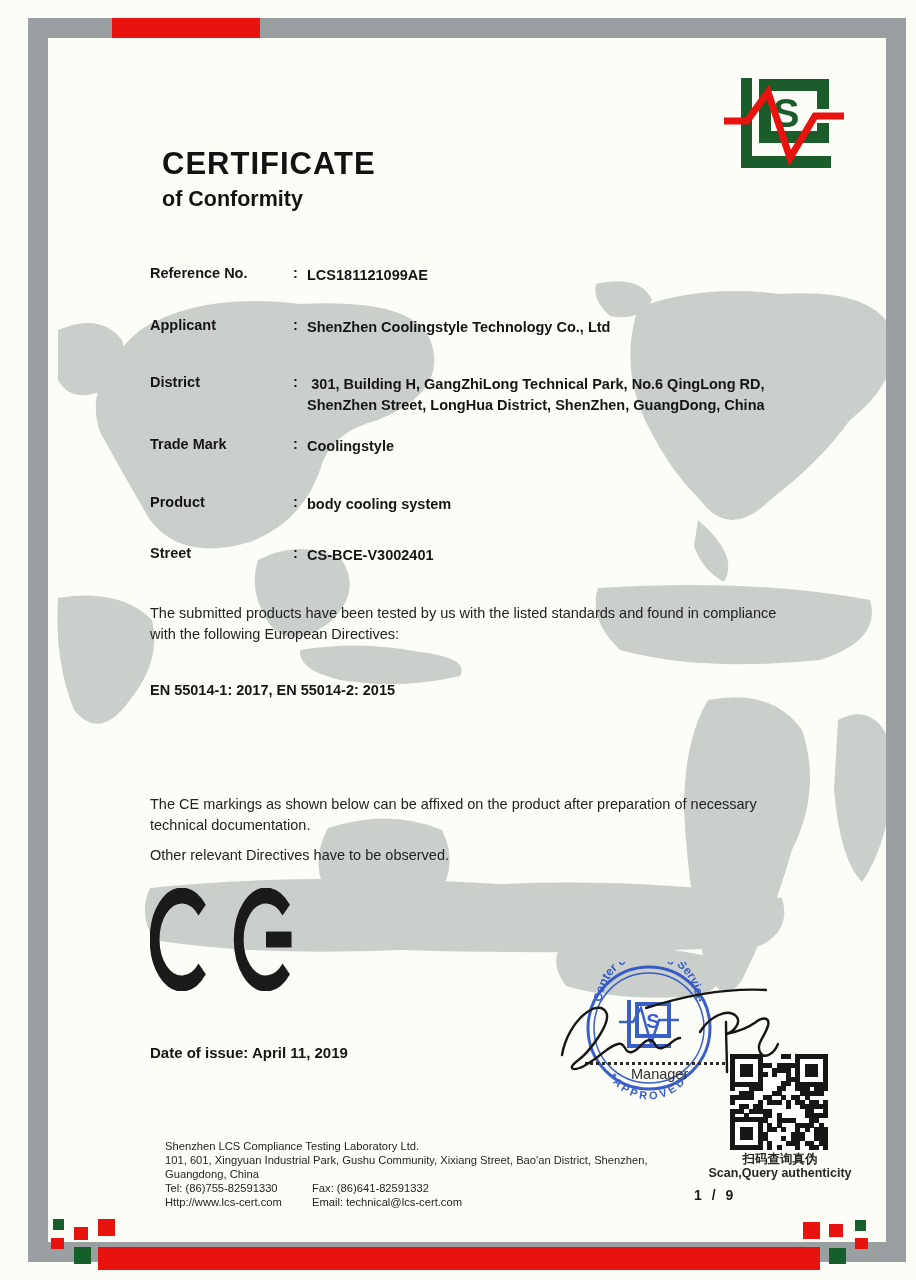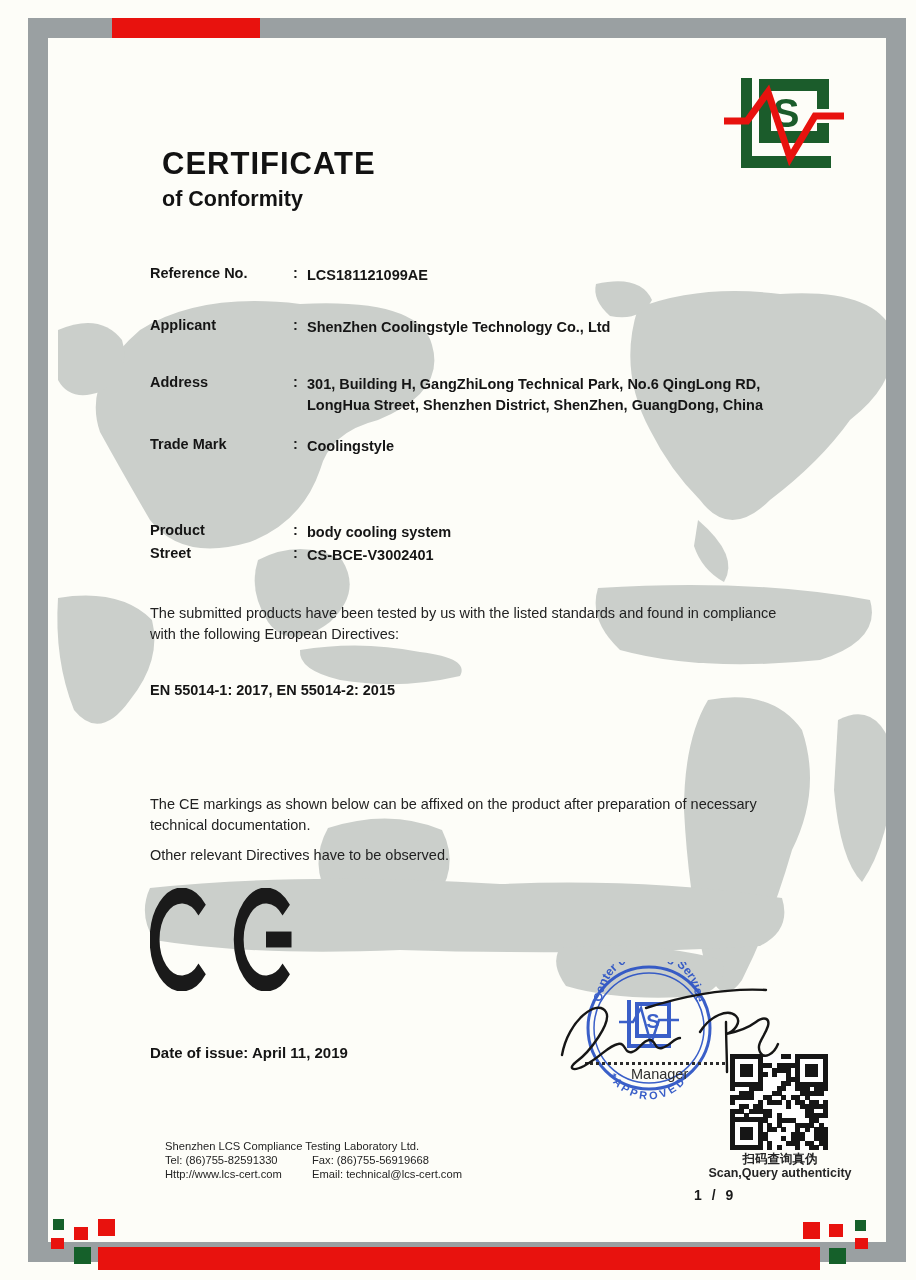--- a/index.html
+++ b/index.html
@@ -13,21 +13,21 @@
   .red{background:#e8120e;} .green{background:#15602a;}
   .bottom-red-bar{position:absolute;left:98px;top:1247px;width:722px;height:23px;background:#e8120e;z-index:5;}
   
   .map{position:absolute;left:0;top:0;z-index:1;pointer-events:none;}
   
   .logo{position:absolute;left:724px;top:70px;z-index:4;}
   
   .abs{position:absolute;z-index:2;}
   .title1{left:162px;top:146px;font-size:31px;font-weight:700;letter-spacing:1px;color:#121212;}
   .title2{left:162px;top:187px;font-size:21.5px;font-weight:700;color:#121212;}
-  .field-row{left:150px;width:700px;height:22px;}
+  .field-row{left:150px;width:700px;height:22px;text-align:right;}
   .field-label{position:absolute;left:0;top:0;font-size:14.5px;font-weight:700;color:#151515;}
   .field-colon{position:absolute;left:143px;top:0;font-size:14.5px;font-weight:700;}
   .field-value{position:absolute;left:157px;top:0;font-size:14.5px;font-weight:700;color:#151515;
                max-width:500px;line-height:21px;}
   .pre{white-space:pre-line;}
   .para{left:150px;font-size:14.5px;line-height:21px;color:#222222;width:700px;}
   .bold{font-weight:700;color:#151515;}
   .date-line{left:150px;top:1044px;font-size:15px;font-weight:700;color:#151515;}
   
   .ce{position:absolute;left:150px;top:888px;z-index:2;}
@@ -101,31 +101,31 @@
     <span class="field-label">Reference No.</span>
     <span class="field-colon">:</span>
     <span class="field-value">LCS181121099AE</span>
   </div>
   <div class="abs field-row" style="top:317px">
     <span class="field-label">Applicant</span>
     <span class="field-colon">:</span>
     <span class="field-value">ShenZhen Coolingstyle Technology Co., Ltd</span>
   </div>
   <div class="abs field-row" style="top:374px">
-    <span class="field-label">Address</span>
+    <span class="field-label">District</span>
     <span class="field-colon">:</span>
     <span class="field-value pre">301, Building H, GangZhiLong Technical Park, No.6 QingLong RD,
-LongHua Street, Shenzhen District, ShenZhen, GuangDong, China</span>
+ShenZhen Street, LongHua District, ShenZhen, GuangDong, China</span>
   </div>
   <div class="abs field-row" style="top:436px">
     <span class="field-label">Trade Mark</span>
     <span class="field-colon">:</span>
     <span class="field-value">Coolingstyle</span>
   </div>
-  <div class="abs field-row" style="top:522px">
+  <div class="abs field-row" style="top:494px">
     <span class="field-label">Product</span>
     <span class="field-colon">:</span>
     <span class="field-value">body cooling system</span>
   </div>
   <div class="abs field-row" style="top:545px">
     <span class="field-label">Street</span>
     <span class="field-colon">:</span>
     <span class="field-value">CS-BCE-V3002401</span>
   </div>
 
@@ -327,23 +327,25 @@
       <div class="qrm" style="left: 79.3333px; top: 91.4286px; width: 5px; height: 5px;"></div>
       <div class="qrm" style="left: 84px; top: 91.4286px; width: 5px; height: 5px;"></div>
       <div class="qrm" style="left: 93.3333px; top: 91.4286px; width: 5px; height: 5px;"></div>
     </div>
   <div class="qr-caption-cn">扫码查询真伪</div>
   <div class="qr-caption-en">Scan,Query authenticity</div>
   <div class="page-no">1 / 9</div>
 
   <div class="footer">
     <div class="footer-line">Shenzhen LCS Compliance Testing Laboratory Ltd.</div>
+    <div class="footer-line pre">101, 601, Xingyuan Industrial Park, Gushu Community, Xixiang Street, Bao'an District, Shenzhen,
+Guangdong, China</div>
     <div class="footer-line">
       <span>Tel: (86)755-82591330</span>
-      <span class="col2">Fax: (86)755-56919668</span>
+      <span class="col2">Fax: (86)641-82591332</span>
     </div>
     <div class="footer-line">
       <span>Http://www.lcs-cert.com</span>
       <span class="col2">Email: technical@lcs-cert.com</span>
     </div>
   </div>
 
   <div class="bottom-red-bar"></div>
   <div class="deco green" style="left:53px;top:1219px;width:11px;height:11px"></div>
   <div class="deco red" style="left:51px;top:1238px;width:13px;height:11px"></div>

